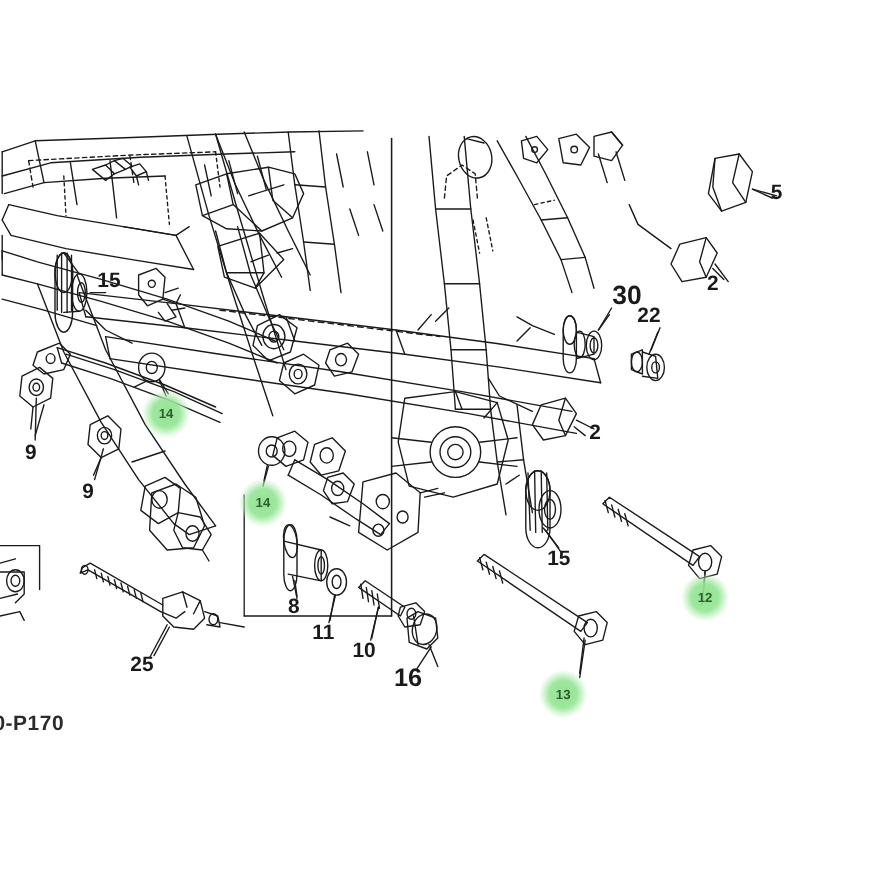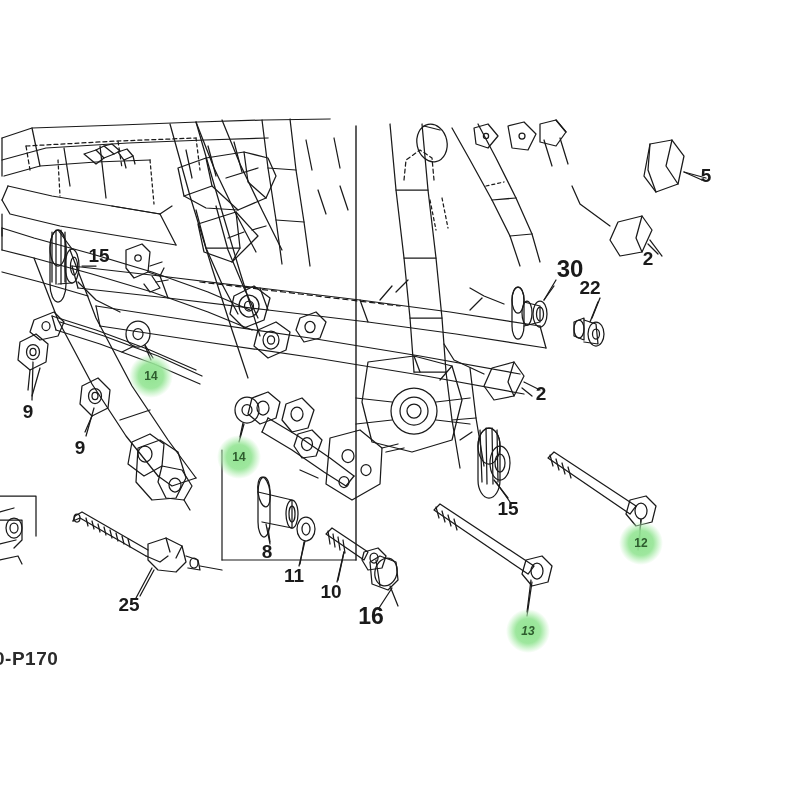--- a/index.html
+++ b/index.html
@@ -426,17 +426,17 @@
   <div class="callout-label" style="left:80px;top:448px;font-size:19px;transform:translate(-50%,-50%);">9</div>
   <div class="callout-label" style="left:267px;top:552px;font-size:19px;transform:translate(-50%,-50%);">8</div>
   <div class="callout-label" style="left:294px;top:576px;font-size:19px;transform:translate(-50%,-50%);">11</div>
   <div class="callout-label" style="left:331px;top:592px;font-size:19px;transform:translate(-50%,-50%);">10</div>
   <div class="callout-label" style="left:371px;top:616px;font-size:23px;transform:translate(-50%,-50%);">16</div>
   <div class="callout-label" style="left:129px;top:605px;font-size:19px;transform:translate(-50%,-50%);">25</div>
 
   <div class="highlight-badge" style="left:151px;top:376px;transform:translate(-50%,-50%);">14</div>
   <div class="highlight-badge" style="left:239px;top:457px;transform:translate(-50%,-50%);">14</div>
   <div class="highlight-badge" style="left:641px;top:543px;transform:translate(-50%,-50%);">12</div>
-  <div class="highlight-badge" style="left:528px;top:631px;transform:translate(-50%,-50%);font-style:italic;">13</div>
+  <div class="highlight-badge" style="left:512px;top:631px;transform:translate(-50%,-50%);">13</div>
 
   <div class="sheet-code" style="left:-6px;top:648px;">0-P170</div>
 
 </div>
 
 </body></html>

